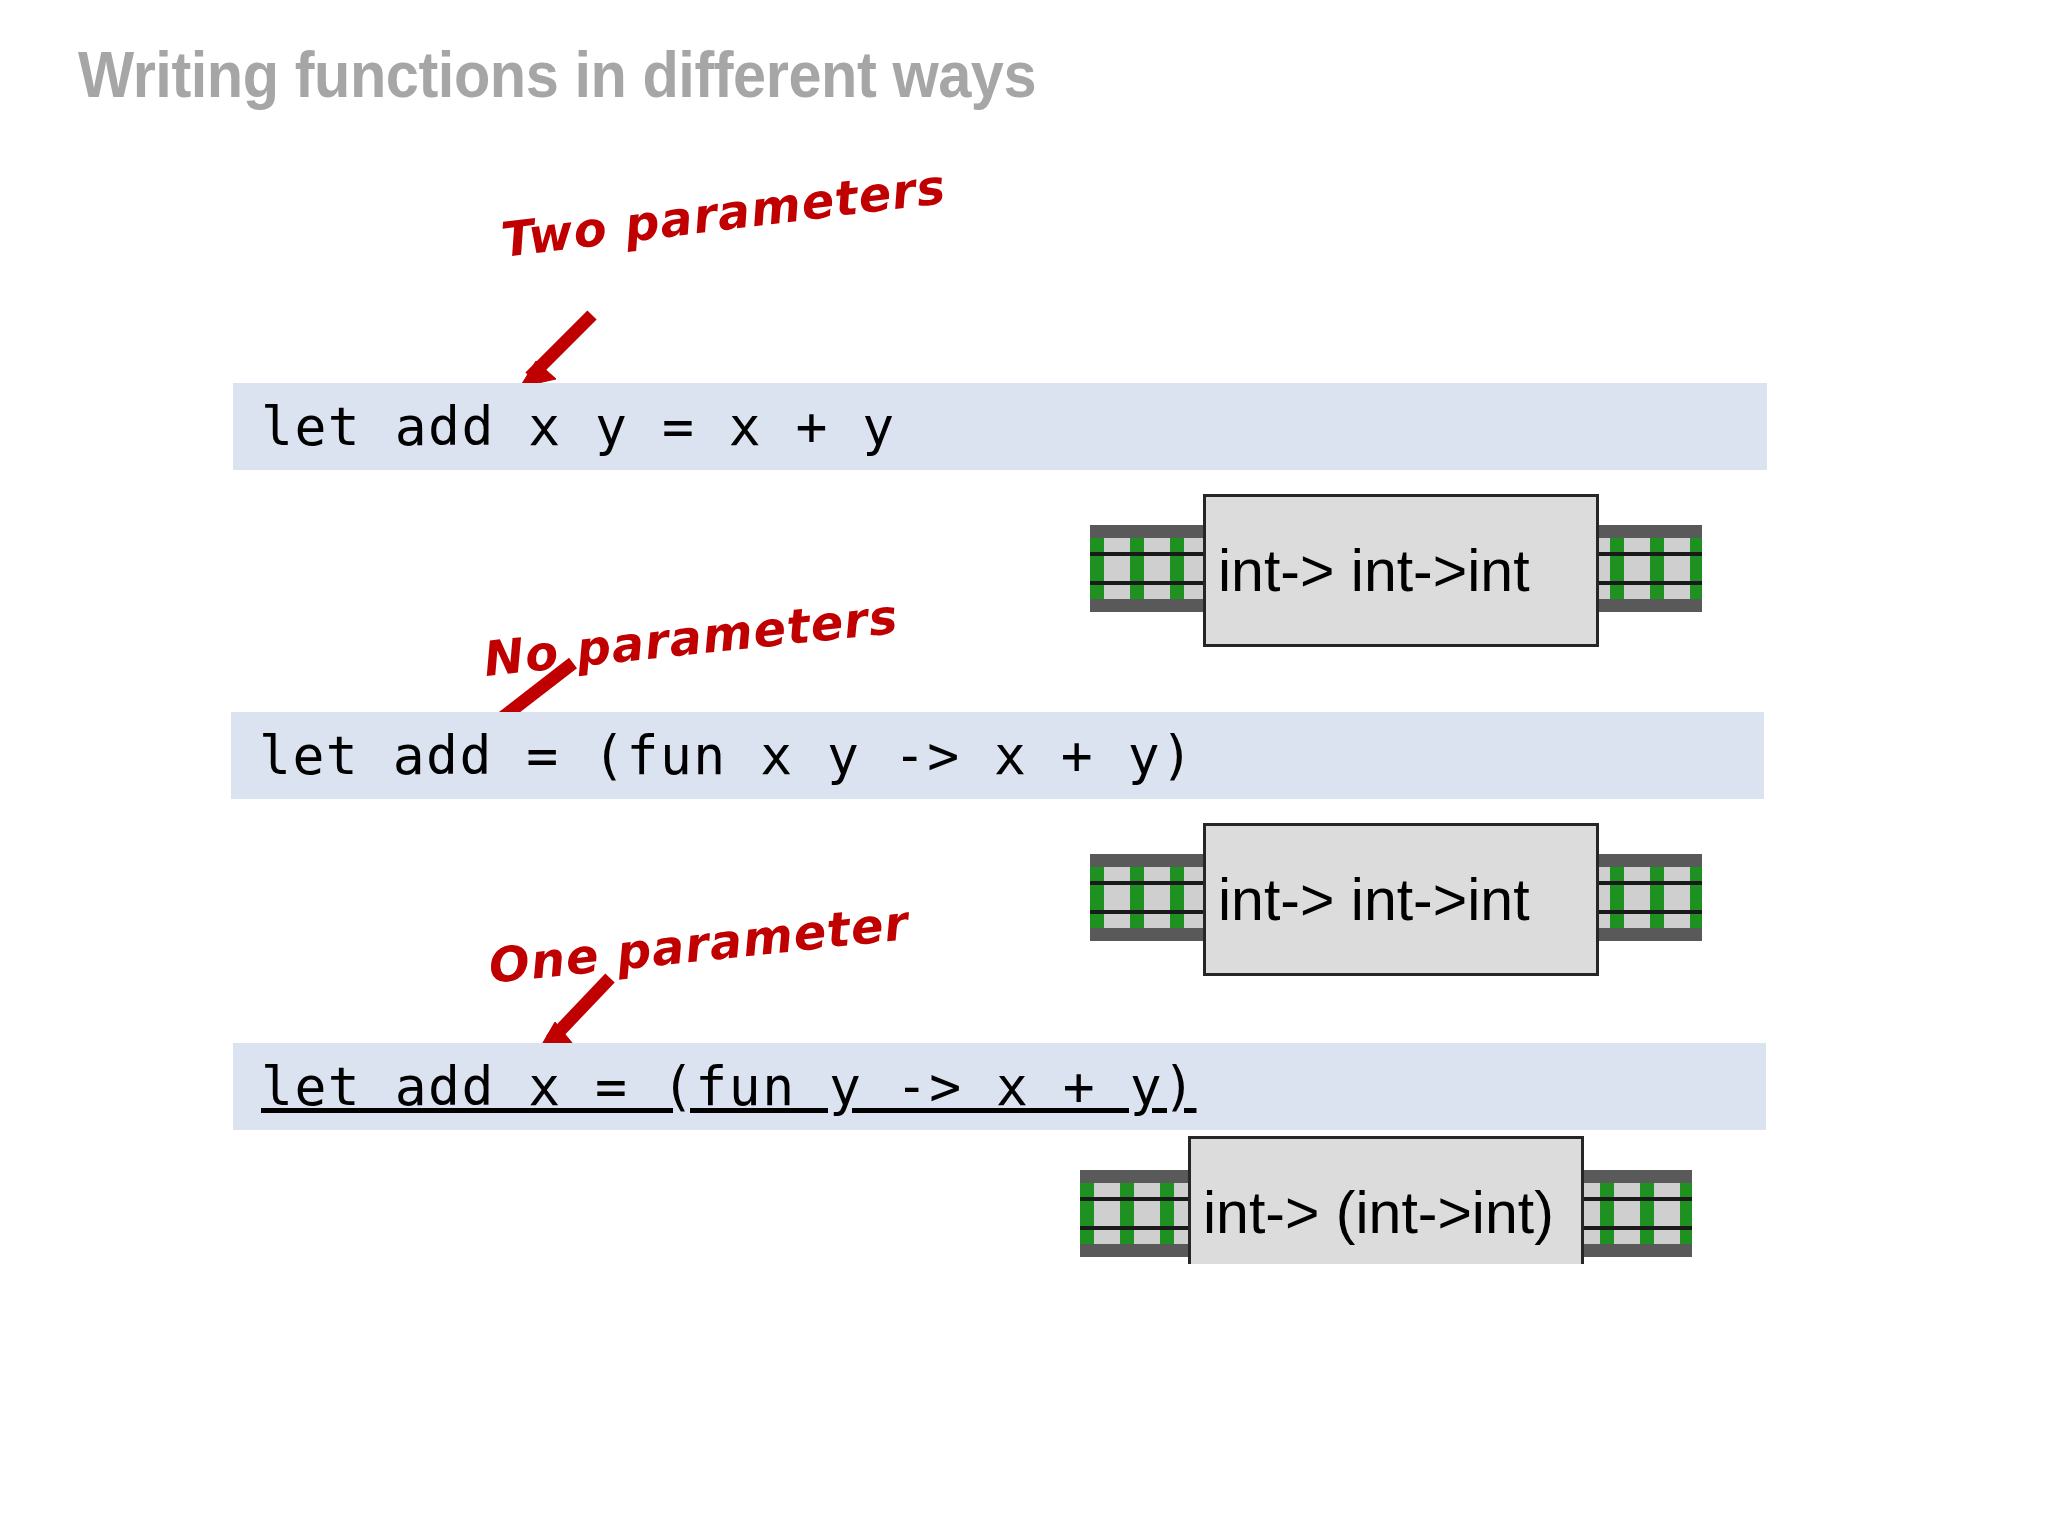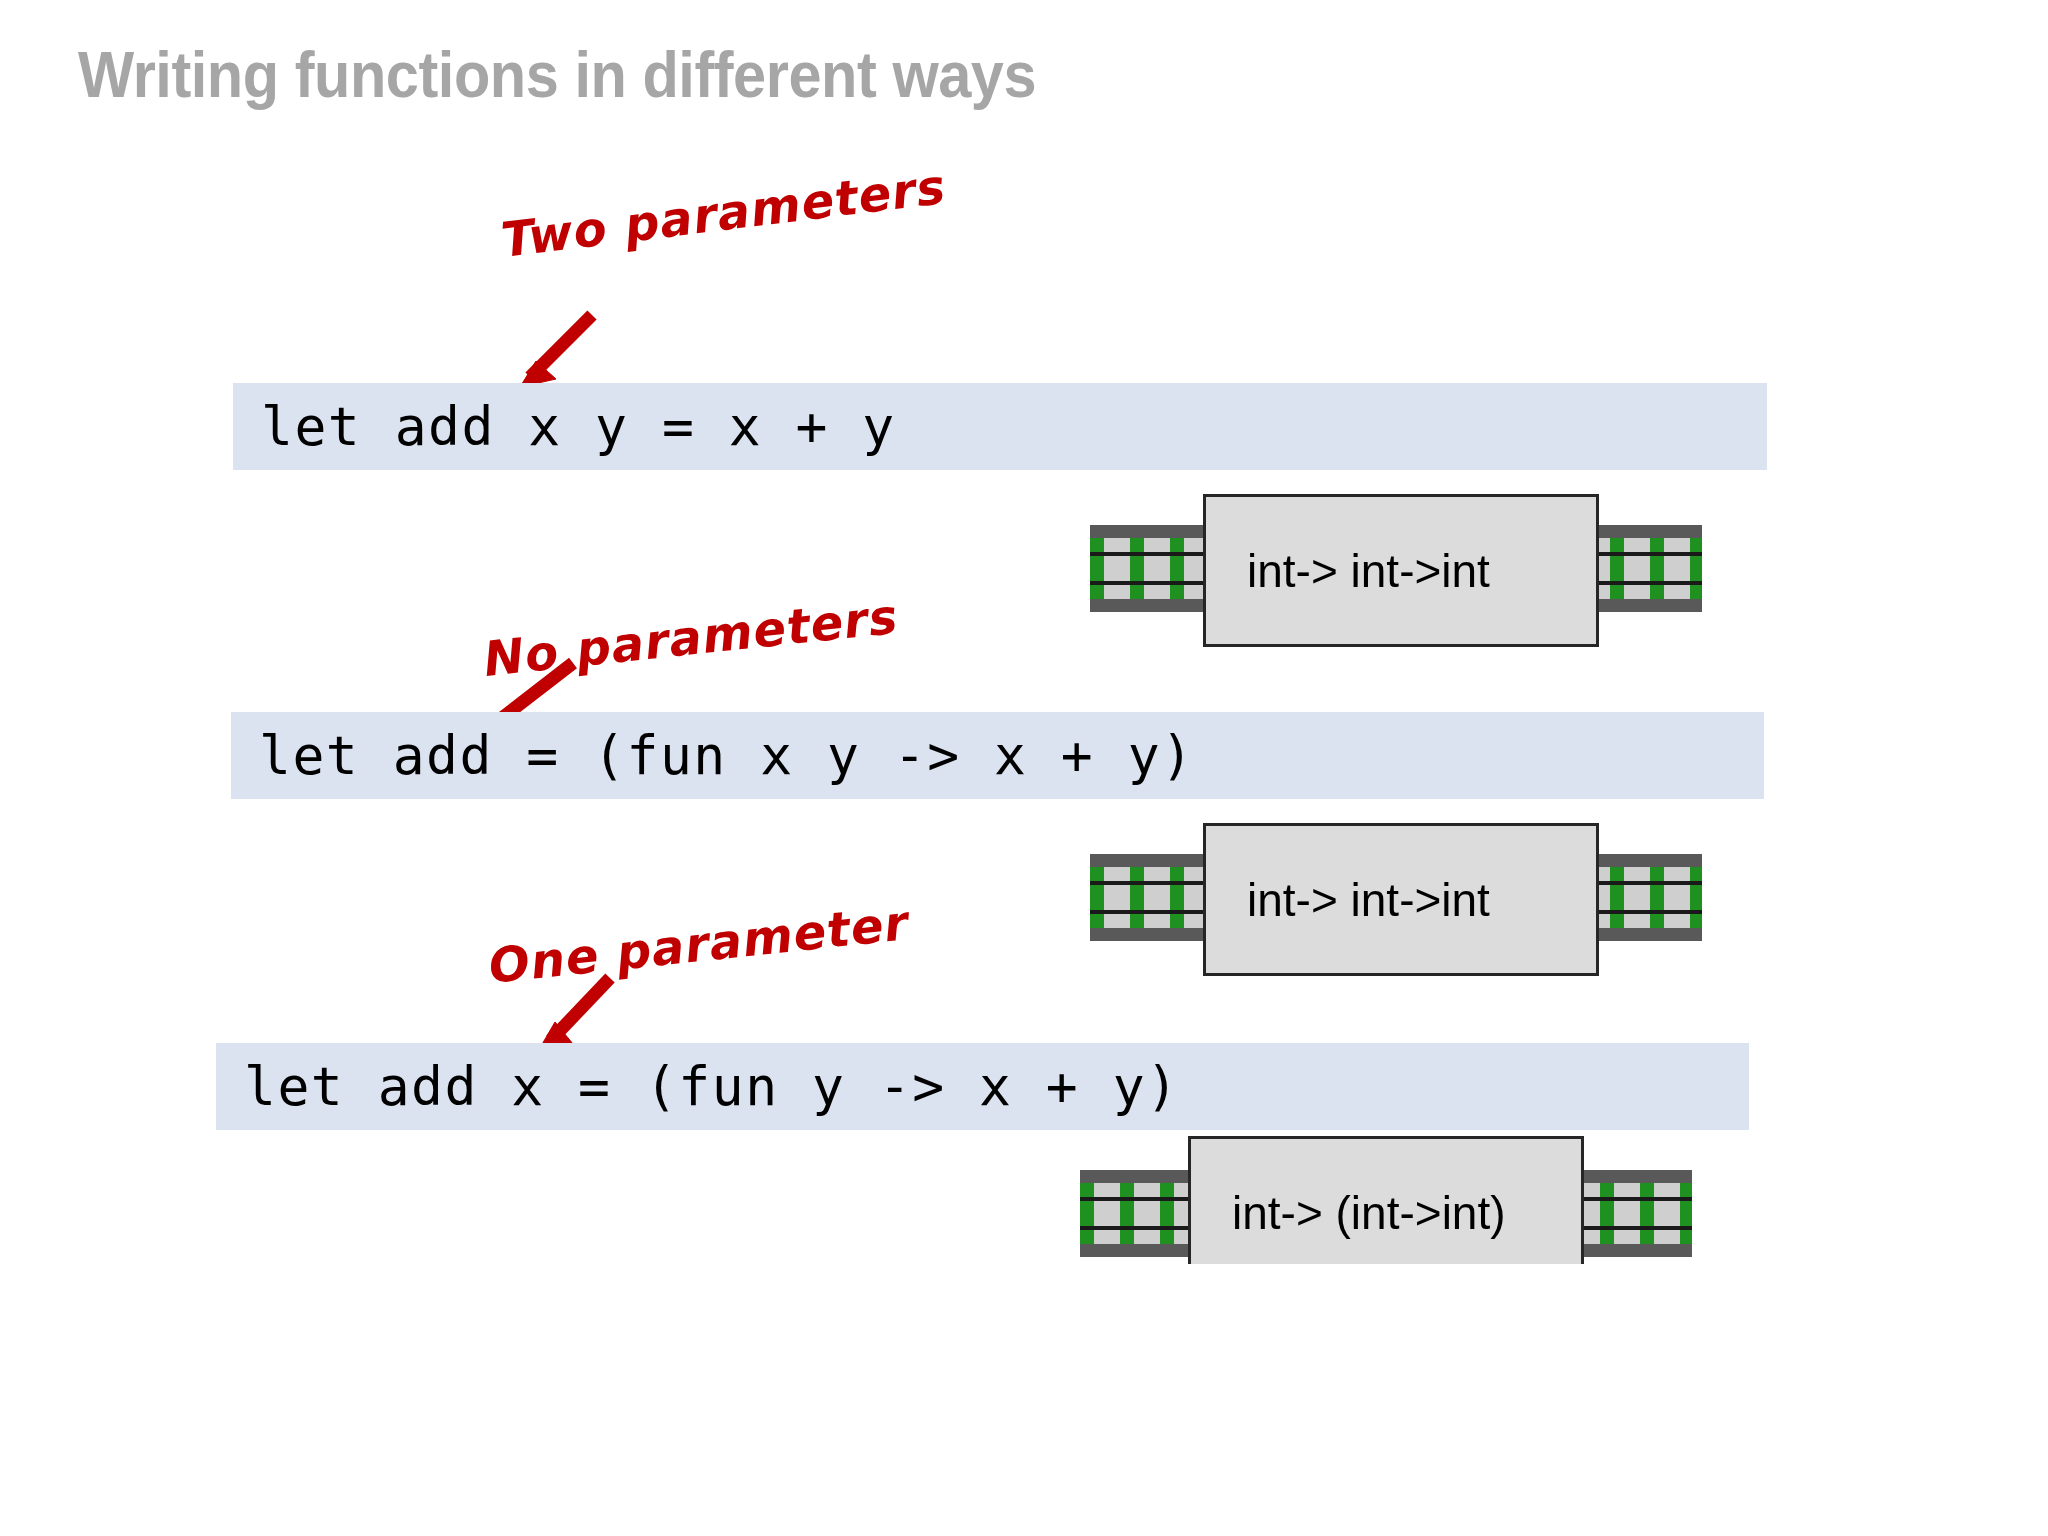--- a/index.html
+++ b/index.html
@@ -120,24 +120,24 @@
   .type-box {
     position: absolute;
     background: #dcdcdc;
     border: 3px solid #262626;
     display: flex;
     align-items: center;
     box-sizing: border-box;
   }
   .type-text {
     font-family: "Liberation Sans", sans-serif;
-    font-size: 46px;
+    font-size: 59px;
     color: #000000;
     white-space: nowrap;
-    padding-left: 41px;
+    padding-left: 12px;
     letter-spacing: 0px;
   }
 </style>
 </head>
 <body>
 
 <div id="slide">
 
   <div class="slide-title">Writing functions in different ways</div>
 
@@ -201,21 +201,21 @@
     <span class="hw-inner">One parameter</span>
   </div>
 
   <svg class="arrow-svg" style="left:515px; top:960px;" width="130" height="100" viewBox="0 0 130 100">
     <g stroke="#c00000" fill="#c00000">
       <line x1="95" y1="18" x2="36" y2="80" stroke-width="13" stroke-linecap="butt"></line>
       <polygon points="22,93 58,84 40,62"></polygon>
     </g>
   </svg>
 
-  <div class="code-bar" style="left:184px; top:1043px; width:1533px; height:87px;">
+  <div class="code-bar" style="left:201px; top:1043px; width:1533px; height:87px;text-decoration:underline;">
     <span class="code-text">let add x = (fun y -&gt; x + y)</span>
   </div>
 
   <div class="track" style="left:1080px; top:1170px; width:612px; height:87px;">
     <div class="track-bed"></div>
     <div class="track-ties"></div>
     <div class="track-rail-top"></div>
     <div class="track-rail-bottom"></div>
     <div class="track-line upper"></div>
     <div class="track-line lower"></div>

